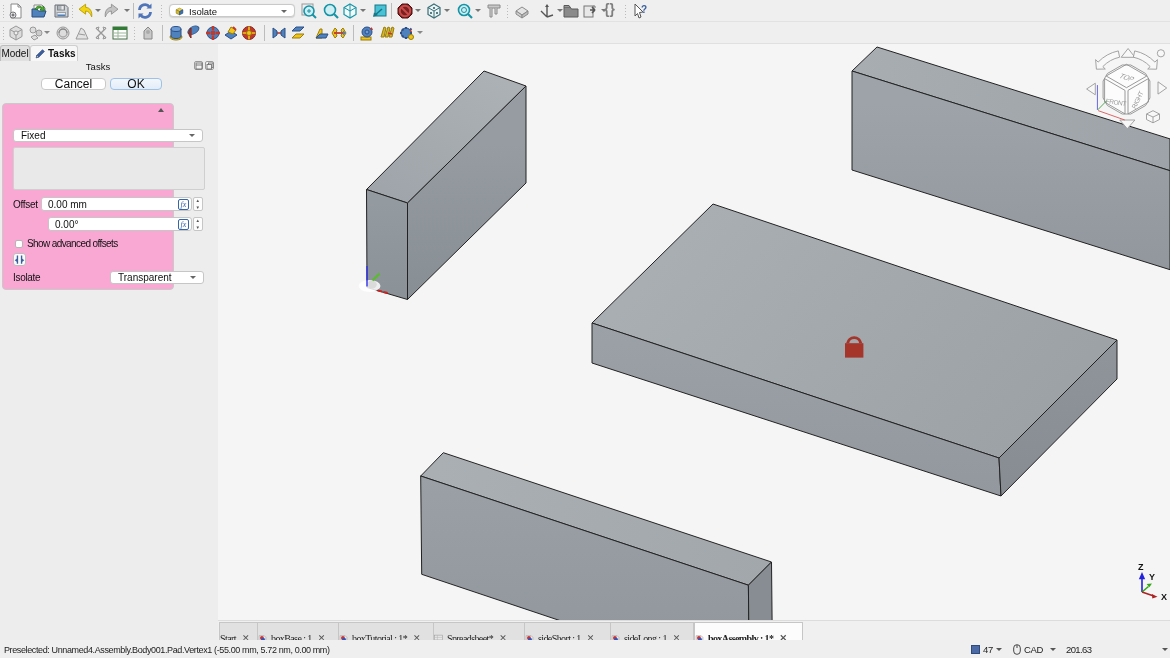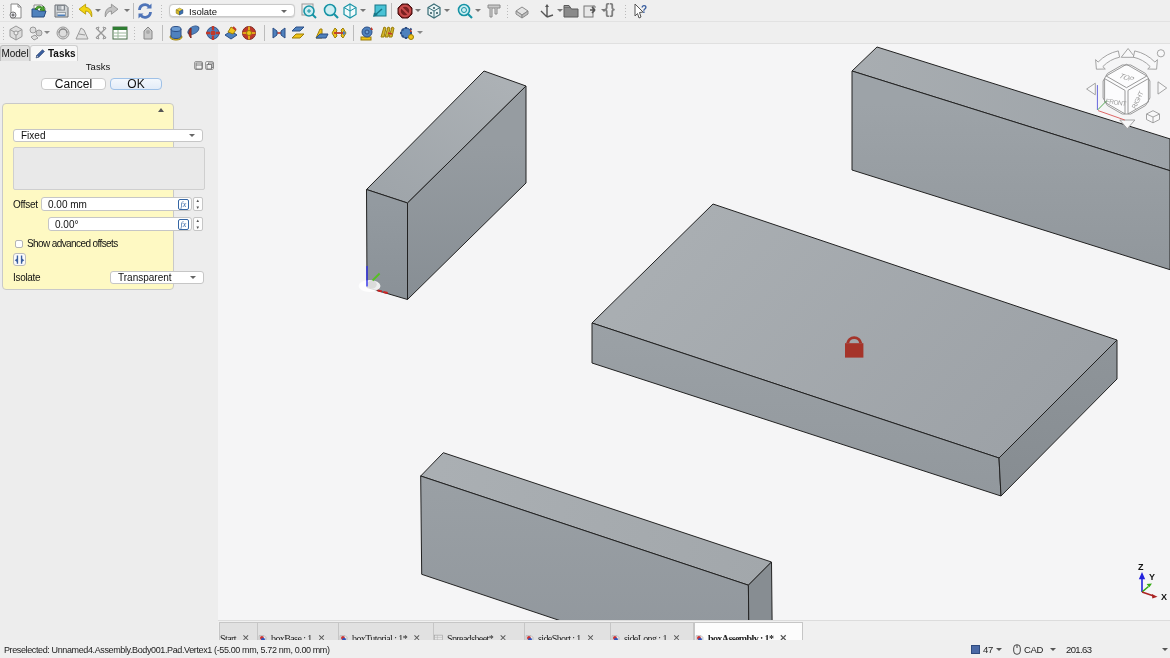--- a/index.html
+++ b/index.html
@@ -20,21 +20,21 @@
 #wbcombo .arr { position:absolute; right:7px; top:5px; width:0; height:0; border-left:3px solid transparent; border-right:3px solid transparent; border-top:3.5px solid #666; }
 #panel { position:absolute; left:0; top:44px; width:218px; height:596px; background:#ededed;padding-left:29px; }
 .ptab { position:absolute; top:1px; height:16px; font-size:10px; color:#111; }
 #tabModel { left:0; width:30px; background:#e0e0e0; border:1px solid #bdbdbd; border-bottom:none; border-radius:3px 3px 0 0; text-align:center; line-height:15px; }
 #tabTasks { left:30px; width:48px; background:#f7f7f7; border:1px solid #cfcfcf; border-bottom:none; border-radius:3px 3px 0 0; font-weight:bold; line-height:15px; padding-left:17px; }
 #tasksTitle { position:absolute; left:0; top:17px; width:196px; text-align:center; font-size:9.5px; color:#111; }
 .winbtn { position:absolute; top:17px; width:9px; height:9px; border:1px solid #9a9a9a; border-radius:2px; background:#f2f2f2; }
 .btn { position:absolute; top:34px; font-size:12px; color:#111; text-align:center; border-radius:4px; height:12px; line-height:11px; }
 #btnCancel { left:41px; width:65px; background:#ffffff; border:1px solid #c9c9c9; }
 #btnOK { left:110px; width:52px; background:linear-gradient(#f3f7fc,#e3ecf8); border:1px solid #9fc1e7; }
-#gbox { position:absolute; left:2px; top:59px; width:172px; height:187px; background:#fef9c3; border:1px solid #c9c9c9; border-radius:4px; }
+#gbox { position:absolute; left:2px; top:59px; width:172px; height:187px; background:#f9a8d4; border:1px solid #c9c9c9; border-radius:4px; }
 .combo { position:absolute; background:#fff; border:1px solid #c6c6c6; border-radius:3px; font-size:10px; color:#111; }
 .combo .arr { position:absolute; right:7px; top:4px; width:0; height:0; border-left:3px solid transparent; border-right:3px solid transparent; border-top:3.5px solid #666; }
 .combo span { position:absolute; left:7px; top:0px; line-height:12px; }
 #fixedCombo { left:10px; top:25px; width:190px; height:13px; }
 #listbox { position:absolute; left:10px; top:43px; width:192px; height:43px; background:#e9e9e9; border:1px solid #cfcfcf; border-radius:2px; }
 .flabel { position:absolute; font-size:10px; letter-spacing:-0.3px; color:#111; }
 .field { position:absolute; background:#fff; border:1px solid #c6c6c6; border-radius:3px; font-size:10px; color:#111; }
 .field span { position:absolute; left:6px; top:1px; }
 .fx { position:absolute; top:1px; width:11px; height:11px; border:1px solid #3465a4; border-radius:2px; color:#3465a4; font-size:8px; font-style:italic; font-family:"Liberation Serif",serif; text-align:center; line-height:10px; background:#fff; }
 .spin { position:absolute; width:10px; height:14px; background:#fdfdfd; border:1px solid #c6c6c6; border-radius:2px; }

